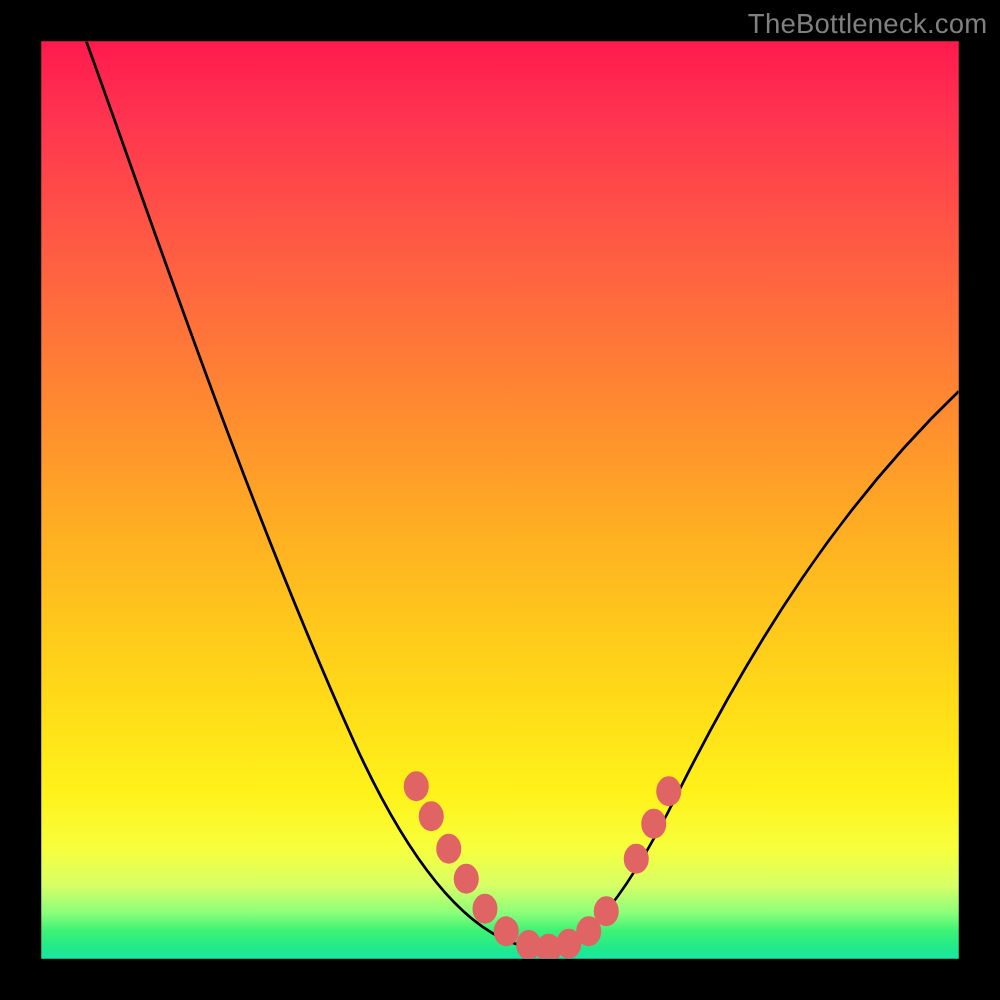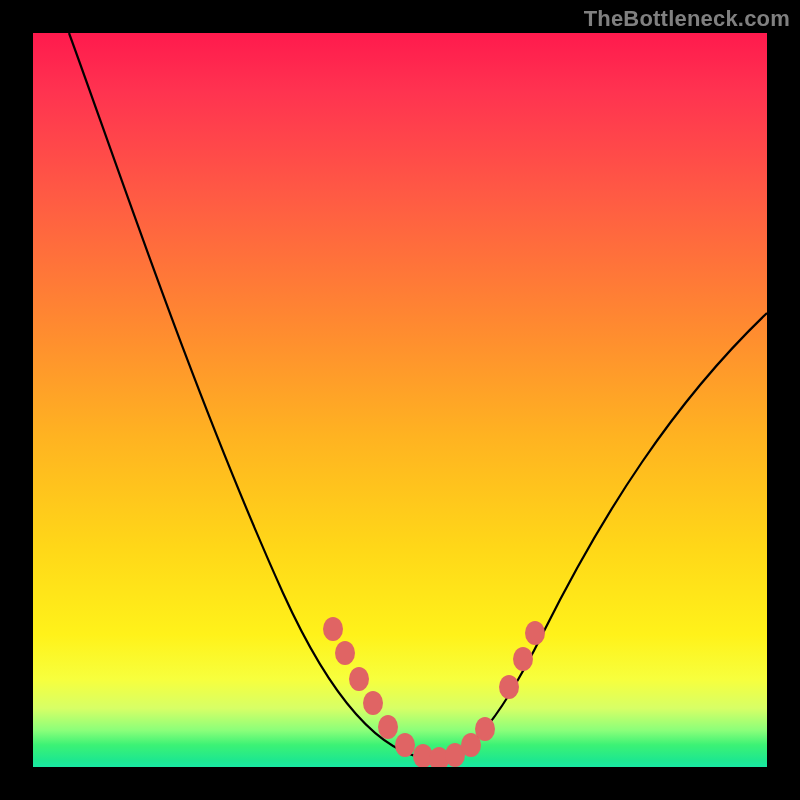--- a/index.html
+++ b/index.html
@@ -49,21 +49,21 @@
     width: 734px;
     height: 734px;
     pointer-events: none;
   }
   .watermark {
     position: absolute;
     top: 6px;
     right: 10px;
     color: #808080;
     font-size: 22px;
-    font-weight: 700;
+    font-weight: 400;
     letter-spacing: 0.2px;
   }
 </style>
 </head>
 <body>
 
 <div class="frame">
 
   <div class="plot-area">
     <svg class="curve" viewBox="0 0 734 734" preserveAspectRatio="none">

